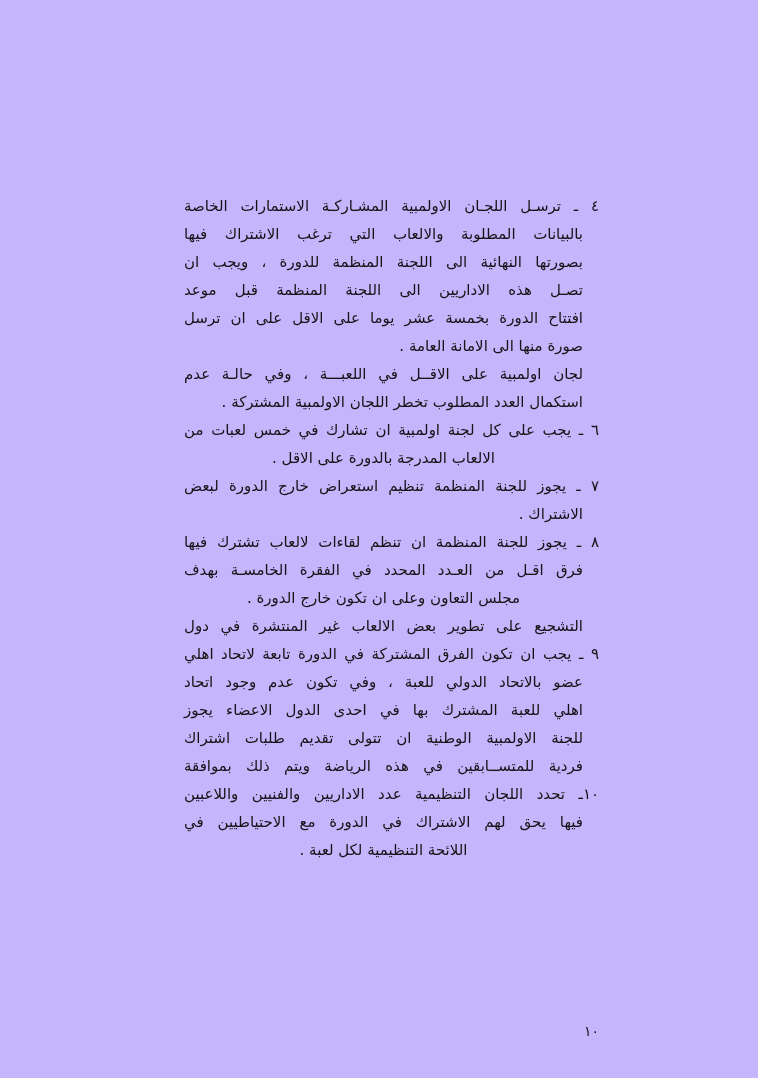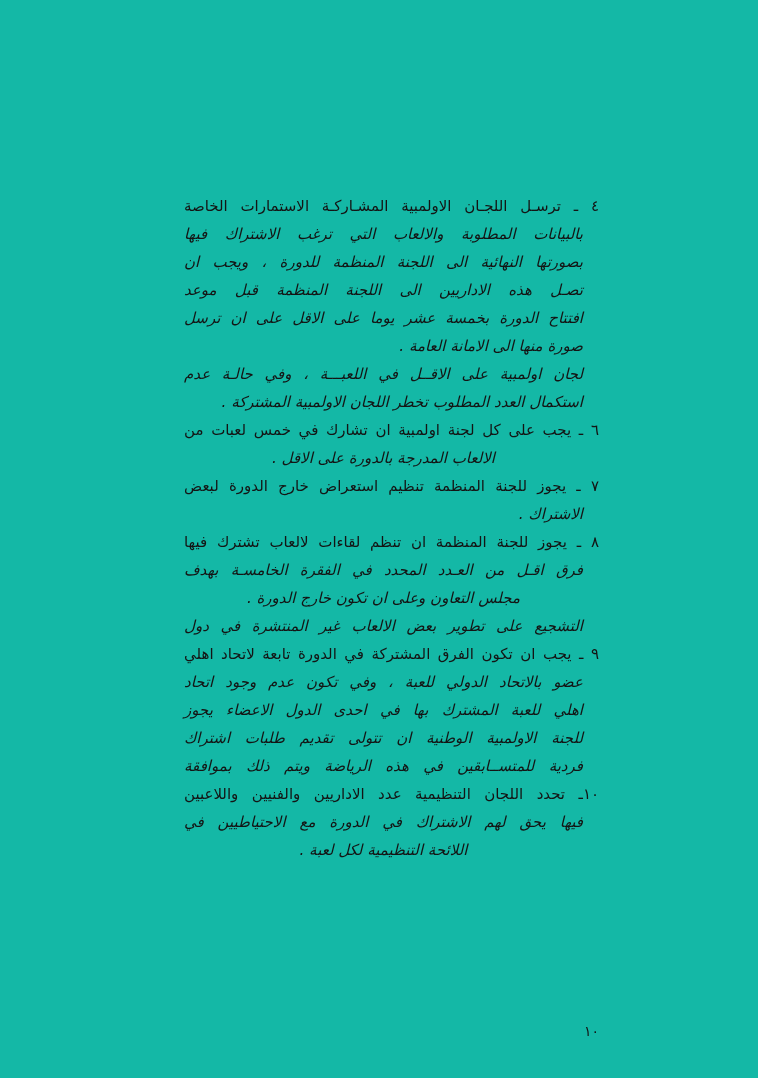--- a/index.html
+++ b/index.html
@@ -4,42 +4,42 @@
 <style>
   html, body {
     margin: 0;
     padding: 0;
     background: #ffffff;
   }
   .page {
     position: relative;
     width: 758px;
     height: 1078px;
-    background: #14b8a6;
+    background: #c4b5fd;
     overflow: hidden;
     font-family: "DejaVu Sans", sans-serif;
     color: #141414;
   }
   .text-block {
     position: absolute;
     top: 192px;
     right: 159px;
     width: 415px;
     direction: rtl;
     font-size: 15px;
     line-height: 28px;
     text-align: right;
   }
   .item { margin: 0; padding: 0; }
   .line {
     text-align: justify;
     text-align-last: justify;
     white-space: nowrap;
   }
-  .line.cont { padding-right: 16px; font-style: italic; }
+  .line.cont { padding-right: 16px; }
   .line.last-r { text-align-last: right; white-space: normal; }
   .line.last-c { text-align-last: center; white-space: normal; }
   .num { white-space: pre; }
   .page-number {
     position: absolute;
     top: 1017px;
     right: 159px;
     width: 415px;
     text-align: right;
     direction: rtl;

